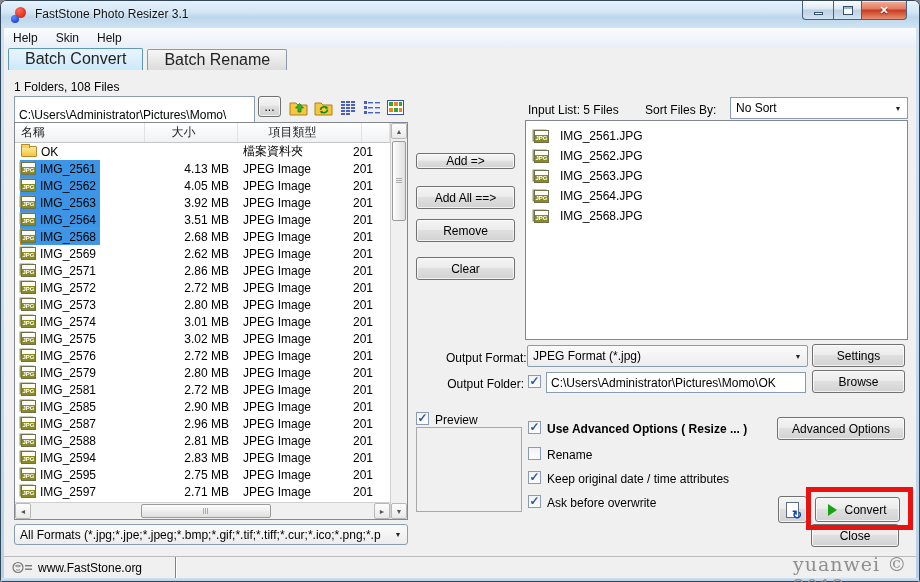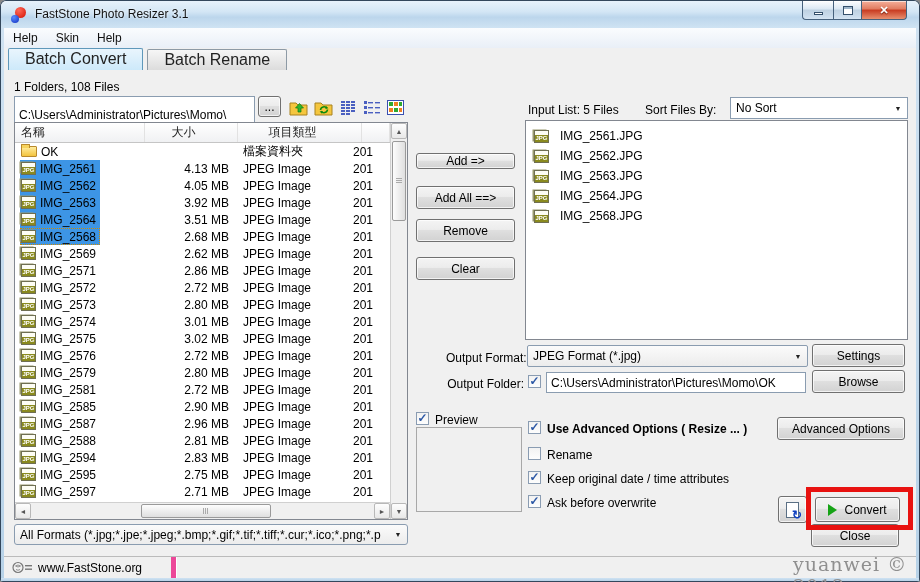--- a/index.html
+++ b/index.html
@@ -118,21 +118,21 @@
   .ifile { display:flex; align-items:center; gap:11px; height:20px; padding-left:8px; font-size:12px; }
 
   
   .previewbox { position:absolute; left:416px; top:427px; width:106px; height:85px;
                 border:1px solid #a8a8a8; background:#f0f0f0; z-index:2; }
 
   
   .statusbar { position:absolute; left:4px; right:4px; bottom:4px; height:22px; background:#f0f0f0;
                border-top:1px solid #bbb; z-index:2; display:flex; align-items:center; font-size:12px; }
   .sb-panel1 { width:172px; height:100%; display:flex; align-items:center; gap:6px; padding-left:8px;
-               border-right:5px solid #ec4899; box-shadow:1px 0 0 #fff; }
+               border-right:1px solid #ec4899; box-shadow:1px 0 0 #fff; }
   .watermark { position:absolute; left:793px; top:553px; font-family:"DejaVu Serif", serif;
                font-size:19px; color:#8f8f8f; z-index:9; letter-spacing:1px; }
 
   
   .annotation { position:absolute; left:806px; top:487px; width:107px; height:43px;
                 border:5px solid #e81210; z-index:8; pointer-events:none; }
 
   .bold { font-weight:bold; }
   .play { display:inline-block; width:0; height:0; border-left:9px solid #16a316;
           border-top:6px solid transparent; border-bottom:6px solid transparent; margin-right:7px; }

